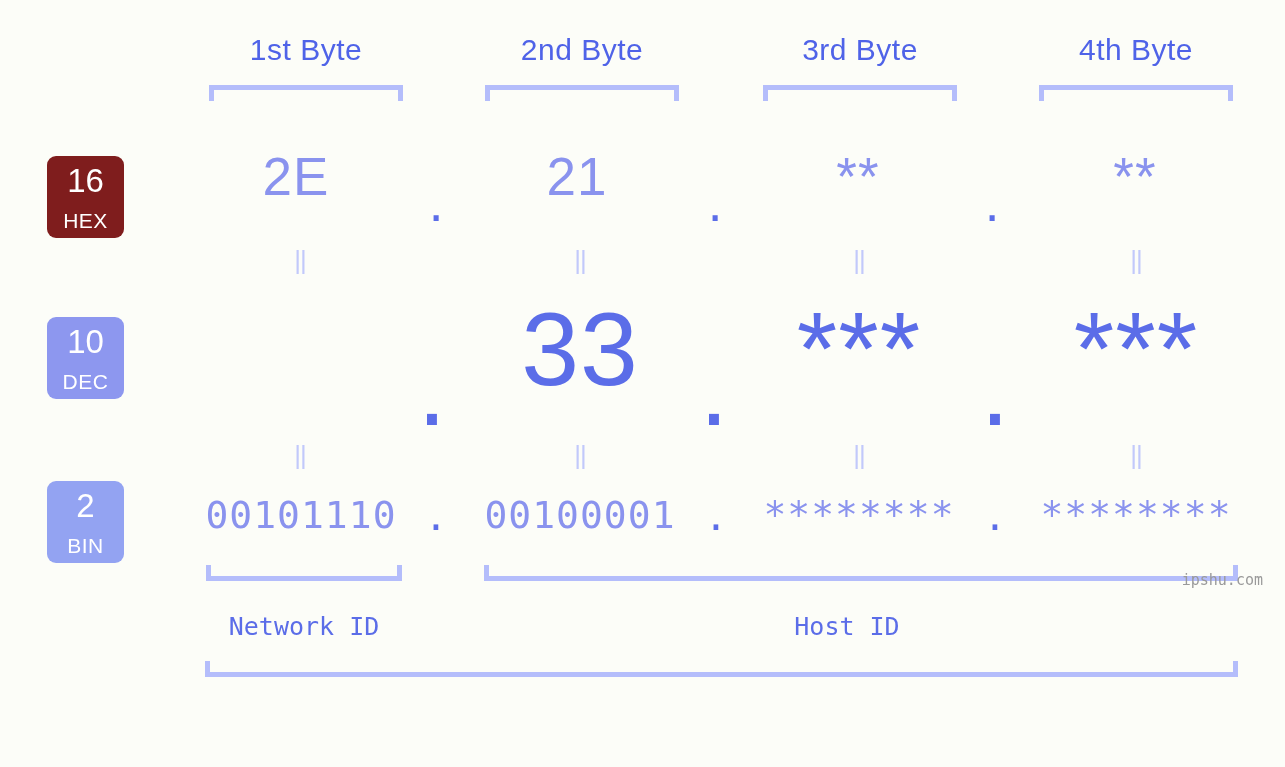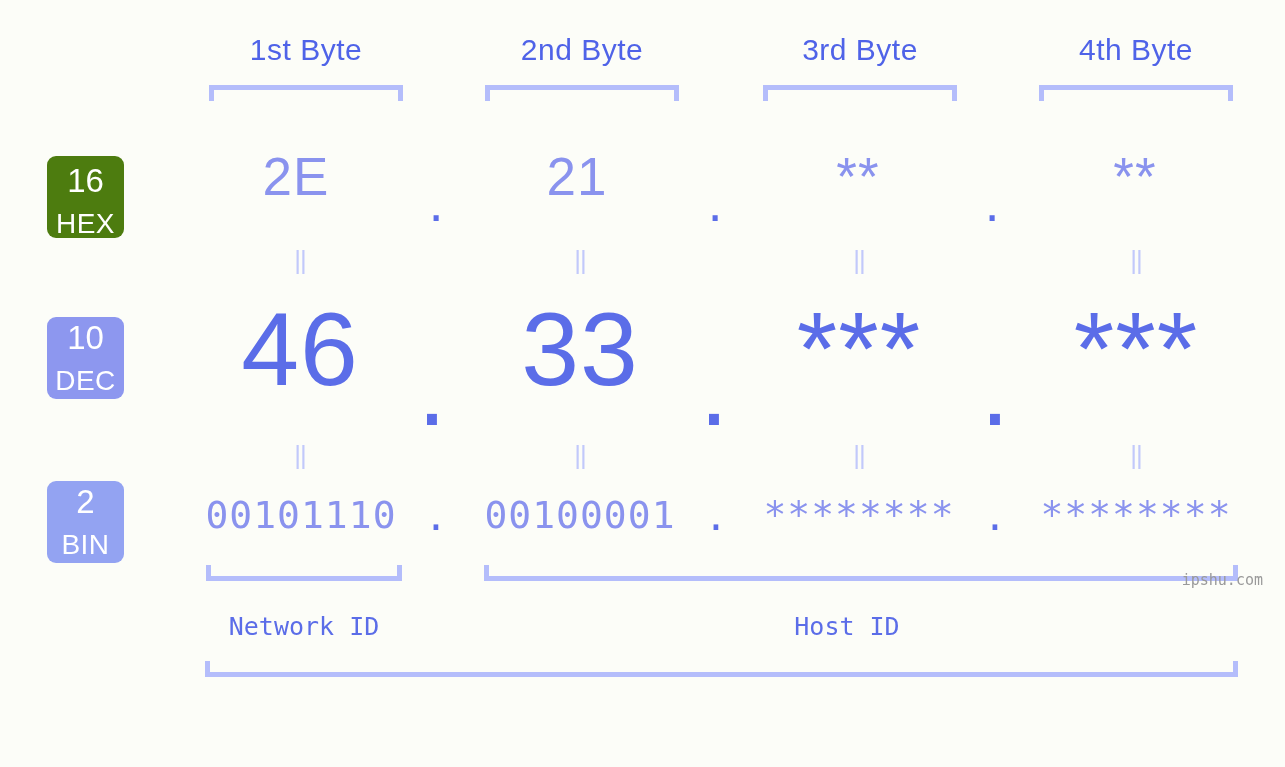--- a/index.html
+++ b/index.html
@@ -66,21 +66,21 @@
     justify-content: center;
     color: #ffffff;
     line-height: 1;
   }
   .badge-num {
     font-size: 33px;
     font-weight: 400;
     letter-spacing: 0px;
   }
   .badge-name {
-    font-size: 28px;
+    font-size: 21px;
     font-weight: 400;
     margin-top: 13px;
     letter-spacing: 0.5px;
   }
   .cell {
     position: absolute;
     width: 240px;
     text-align: center;
     white-space: nowrap;
   }
@@ -187,42 +187,41 @@
   <div class="byte-label" style="left:186px">1st Byte</div>
   <div class="byte-label" style="left:462px">2nd Byte</div>
   <div class="byte-label" style="left:740px">3rd Byte</div>
   <div class="byte-label" style="left:1016px">4th Byte</div>
 
   <div class="bracket bracket-down" style="left: 209px; top: 85px; width: 194px; border-color: rgb(180, 189, 251);"></div>
   <div class="bracket bracket-down" style="left: 485px; top: 85px; width: 194px; border-color: rgb(180, 189, 251);"></div>
   <div class="bracket bracket-down" style="left: 763px; top: 85px; width: 194px; border-color: rgb(180, 189, 251);"></div>
   <div class="bracket bracket-down" style="left: 1039px; top: 85px; width: 194px; border-color: rgb(180, 189, 251);"></div>
 
-  <div class="badge" style="top: 156px; background: #4d7c0f; justify-content: flex-end;">
+  <div class="badge" style="top: 156px; background: #7f1d1d;">
     <span class="badge-num">16</span>
     <span class="badge-name">HEX</span>
   </div>
   <div class="cell hex-val" style="left:176px">2E</div>
   <div class="sep hex-sep" style="left:421px">.</div>
   <div class="cell hex-val" style="left:457px">21</div>
   <div class="sep hex-sep" style="left:700px">.</div>
   <div class="cell hex-val" style="left:738px">**</div>
   <div class="sep hex-sep" style="left:977px">.</div>
   <div class="cell hex-val" style="left:1015px">**</div>
 
   <div class="eq" style="left:180px; top:247px">||</div>
   <div class="eq" style="left:460px; top:247px">||</div>
   <div class="eq" style="left:739px; top:247px">||</div>
   <div class="eq" style="left:1016px; top:247px">||</div>
 
   <div class="badge" style="top: 317px; background: rgb(141, 151, 239);">
     <span class="badge-num">10</span>
     <span class="badge-name">DEC</span>
   </div>
-  <div class="cell dec-val" style="left:180px">46</div>
   <div class="sep dec-sep" style="left:412px">.</div>
   <div class="cell dec-val" style="left:460px">33</div>
   <div class="sep dec-sep" style="left:694px">.</div>
   <div class="cell dec-val" style="left:739px">***</div>
   <div class="sep dec-sep" style="left:975px">.</div>
   <div class="cell dec-val" style="left:1016px">***</div>
 
   <div class="eq" style="left:180px; top:442px">||</div>
   <div class="eq" style="left:460px; top:442px">||</div>
   <div class="eq" style="left:739px; top:442px">||</div>

